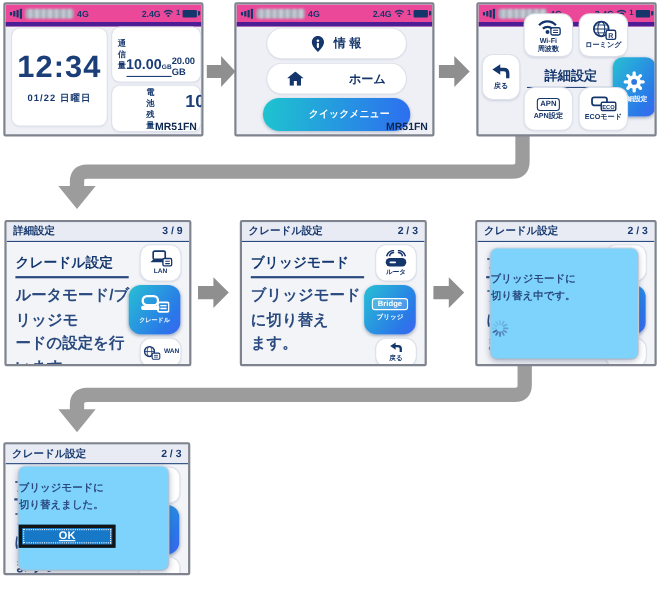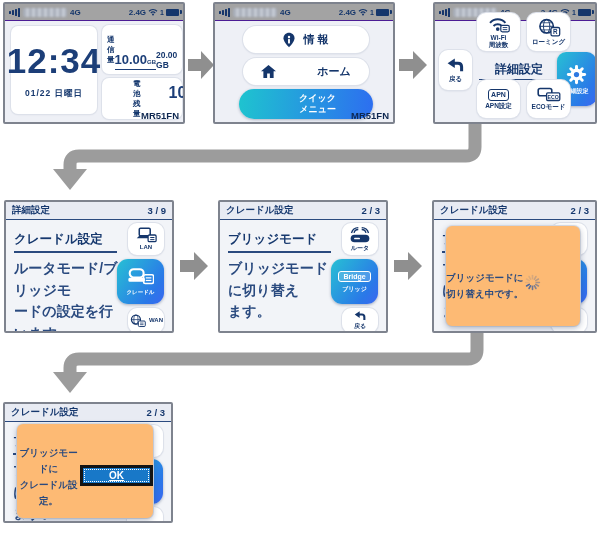--- a/index.html
+++ b/index.html
@@ -1,40 +1,40 @@
 <!DOCTYPE html>
 <html><head>
 <meta charset="utf-8">
 <style>
   html,body{margin:0;padding:0;}
   body{width:600px;height:541px;position:relative;background:#fff;
        font-family:"Liberation Sans","DejaVu Sans",sans-serif;color:#16386e;}
   .screen{position:absolute;box-sizing:border-box;background:#eef0f6;
           border:2px solid #7e838e;border-radius:2px;overflow:hidden;z-index:2;}
   
-  .statusbar{height:16px;background:#a3a3a3;border-bottom:1px solid #4c1d95;
+  .statusbar{height:16px;background:#ec4899;border-bottom:4px solid #4c1d95;
              display:flex;align-items:center;gap:3px;padding:0 4px;
              font-size:8px;font-weight:bold;color:#15366b;}
   .sig{display:inline-flex;align-items:flex-end;gap:1px;height:9px;}
   .sig i{width:2px;background:#15366b;border-radius:0.5px;display:block;}
   .sig i:nth-child(1){height:3px}.sig i:nth-child(2){height:5px}
   .sig i:nth-child(3){height:7px}.sig i:nth-child(4){height:9px}
   .carrier-blur{width:44px;height:9px;border-radius:2px;
       background:repeating-linear-gradient(90deg,#a9afbb 0 3px,#c6cbd4 3px 6px);
       filter:blur(0.8px);}
   .sb-right{margin-left:auto;display:flex;align-items:center;gap:2px;}
   .batt{width:13px;height:7px;background:#15366b;border-radius:1px;position:relative;display:inline-block;}
   .batt::after{content:"";position:absolute;right:-3px;top:1.5px;width:2px;height:4px;
                background:#15366b;border-radius:0 1px 1px 0;}
   .tiny{font-size:7px;}
   
   .card{position:absolute;background:#fff;border-radius:7px;
         box-shadow:0 0 0 1px #dde1ea,0 1px 2px rgba(20,40,80,.08);}
   .clock-card{display:flex;flex-direction:column;align-items:center;justify-content:center;}
-  .time{font-size:35px;font-weight:bold;letter-spacing:1px;color:#1c3e78;}
+  .time{font-size:28px;font-weight:bold;letter-spacing:1px;color:#1c3e78;}
   .date{font-size:8.5px;font-weight:bold;letter-spacing:1px;margin-top:7px;}
   .mini-card{display:flex;padding:4px 5px;box-sizing:border-box;gap:4px;}
   .mini-left{flex:1;display:flex;flex-direction:row;align-items:flex-end;justify-content:center;}
   .mini-label{font-size:7.5px;font-weight:bold;align-self:center;}
   .big-num{font-size:13px;font-weight:bold;color:#1c3e78;line-height:1.1;}
   .unit-s{font-size:6px;font-weight:bold;}
   .underl{border-bottom:1.5px solid #1c3e78;width:100%;text-align:right;padding-bottom:1px;}
   .total-num{font-size:8.5px;font-weight:bold;margin-top:2px;}
   .batt-num{font-size:16px;font-weight:bold;color:#1c3e78;margin-left:28px;}
   .gauge{width:13px;border-radius:4px;background:#c7ccd5;position:relative;overflow:hidden;
@@ -45,21 +45,21 @@
   .model{position:absolute;right:4px;bottom:1px;font-size:9.5px;font-weight:bold;color:#0d2750;}
   
   .menu-btn{position:absolute;background:#fff;border-radius:14px;
             box-shadow:0 0 0 1px #dde1ea,0 1px 2px rgba(20,40,80,.15);
             display:flex;align-items:center;justify-content:center;gap:8px;
             font-size:11px;font-weight:bold;color:#15366b;}
   .menu-btn.blue{background:linear-gradient(95deg,#1ec4cf,#2d6ef0);color:#fff;
                  box-shadow:0 1px 3px rgba(20,40,80,.3);}
   .qm-grid{display:grid;grid-template-columns:8px 8px;grid-auto-rows:2.5px;gap:2px 3px;}
   .qm-grid i{background:#fff;border-radius:1px;display:block;}
-  .two-line{display:flex;flex-direction:column;align-items:flex-end;font-size:9px;line-height:1.25;}
+  .two-line{display:flex;flex-direction:row;align-items:flex-end;font-size:9px;line-height:1.25;}
   
   .tile{position:absolute;background:#fff;border-radius:9px;
         box-shadow:0 0 0 1px #dde1ea,0 1px 2px rgba(20,40,80,.15);
         display:flex;flex-direction:column;align-items:center;justify-content:center;gap:1px;
         font-weight:bold;color:#15366b;}
   .tile .lbl{font-size:6.5px;line-height:1.15;text-align:center;font-weight:bold;}
   .tile.blue{background:linear-gradient(125deg,#27c0d4 0%,#2a78e8 75%,#3b67f0 100%);
              color:#fff;box-shadow:0 1px 3px rgba(20,40,80,.35);}
   .apn-box{border:1.5px solid #15366b;border-radius:3px;font-size:7px;font-weight:bold;
            padding:1.5px 2.5px;background:#fff;}
@@ -70,23 +70,23 @@
        display:flex;align-items:center;justify-content:space-between;
        padding:0 6px;font-size:9.5px;font-weight:bold;color:#16386e;}
   .set-screen{background:#f2f4f8;}
   .stitle{position:absolute;left:8px;top:29px;font-size:12.5px;font-weight:bold;color:#16386e;
           border-bottom:2px solid #2a4a7f;padding:0 14px 3px 0;}
   .sbody{position:absolute;left:8px;top:56px;font-size:14px;line-height:1.55;color:#2a4a7f;
          font-weight:bold;width:110px;}
   .badge-brd{border:1.2px solid #fff;border-radius:3px;padding:1px 4px;font-size:7px;
              font-weight:bold;background:rgba(255,255,255,.18);}
   
-  .modal{position:absolute;background:#fdba74;border-radius:6px;z-index:5;
+  .modal{position:absolute;background:#7dd3fc;border-radius:6px;z-index:5;
          box-shadow:0 2px 6px rgba(30,50,90,.35),0 0 0 1px #e2e5ec;
-         display:flex;flex-direction:row;align-items:center;}
+         display:flex;flex-direction:column;align-items:flex-start;}
   .modal .dlg{font-size:9.5px;font-weight:bold;color:#2a4a7f;line-height:1.7;text-align:center;}
   .okbtn{width:88px;height:21px;background:#1878c8;border:3px solid #141414;
          outline:1px dotted #fff;outline-offset:-5px;color:#fff;font-weight:bold;
          font-size:10px;display:flex;align-items:center;justify-content:center;box-sizing:border-box;text-decoration:underline;}
   .flowsvg{position:absolute;left:0;top:0;z-index:1;}
   .icon{display:inline-flex;align-items:center;justify-content:center;}
 </style>
 </head>
 <body>
 
@@ -443,17 +443,17 @@
   <div class="sbody">
     <div>ブリッジモードに切り替え</div>
     <div>ます。</div>
   </div>
   <div class="tile" style="left:122px;top:21px;width:36px;height:32px;"></div>
   <div class="tile blue" style="left:111px;top:55px;width:47px;height:45px;border-radius:11px;"></div>
   <div class="tile" style="left:122px;top:103px;width:36px;height:25px;"></div>
   <div class="modal" style="left:12px;top:20px;width:136px;height:94px;">
     <div class="dlg" style="margin-top:12px;">
       <div>ブリッジモードに</div>
-      <div>クレードル設定。</div>
+      <div>切り替えました。</div>
     </div>
     <div class="okbtn" style="margin-top:9px;">OK</div>
   </div>
 </div>
 
 </body></html>

